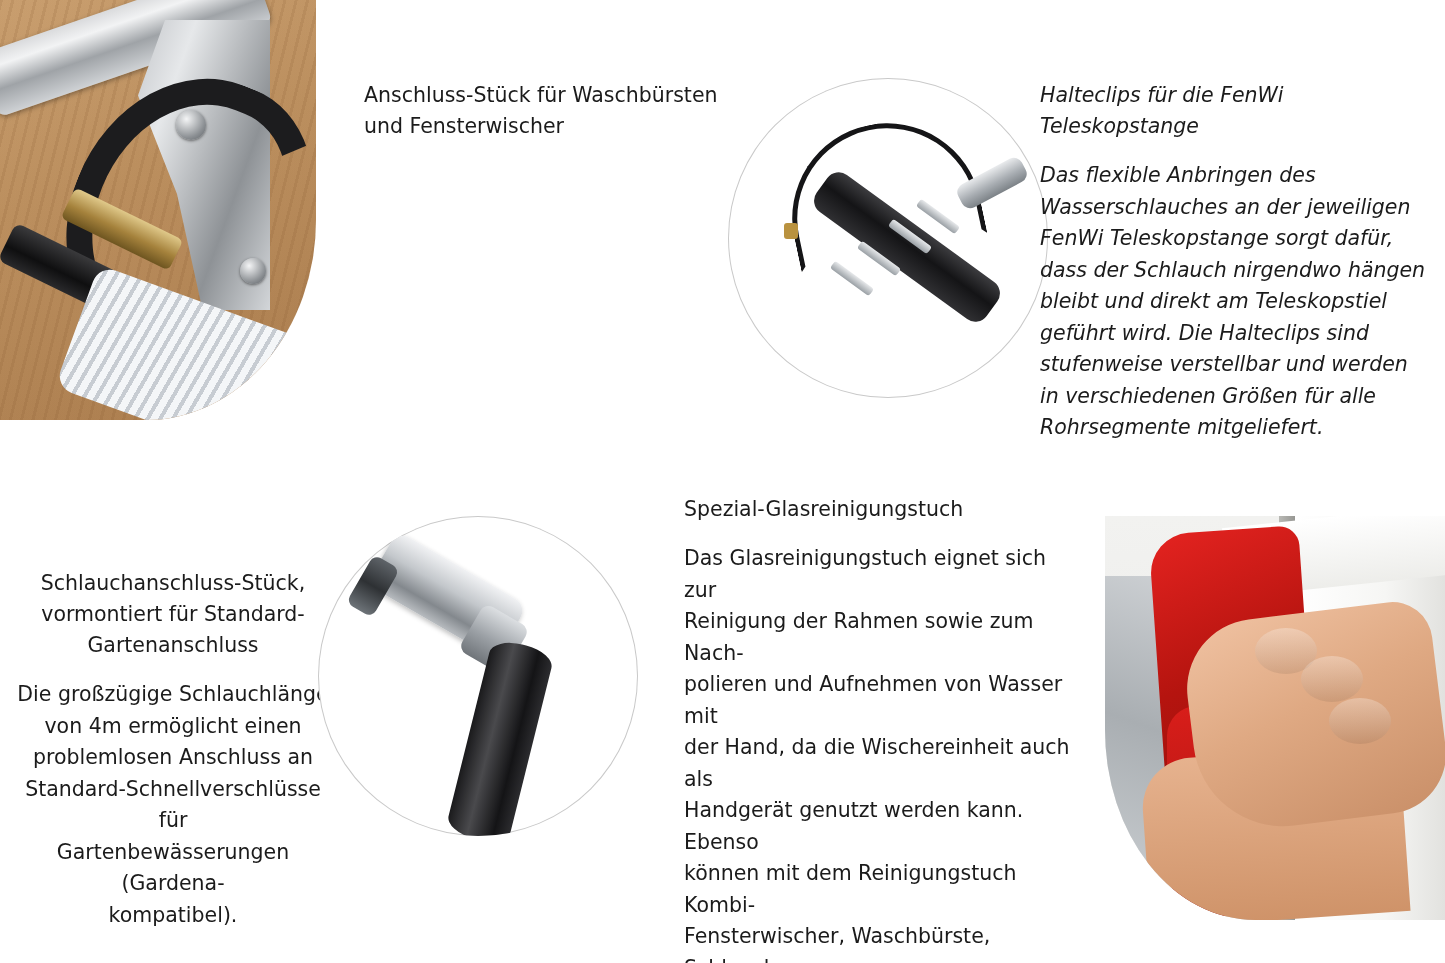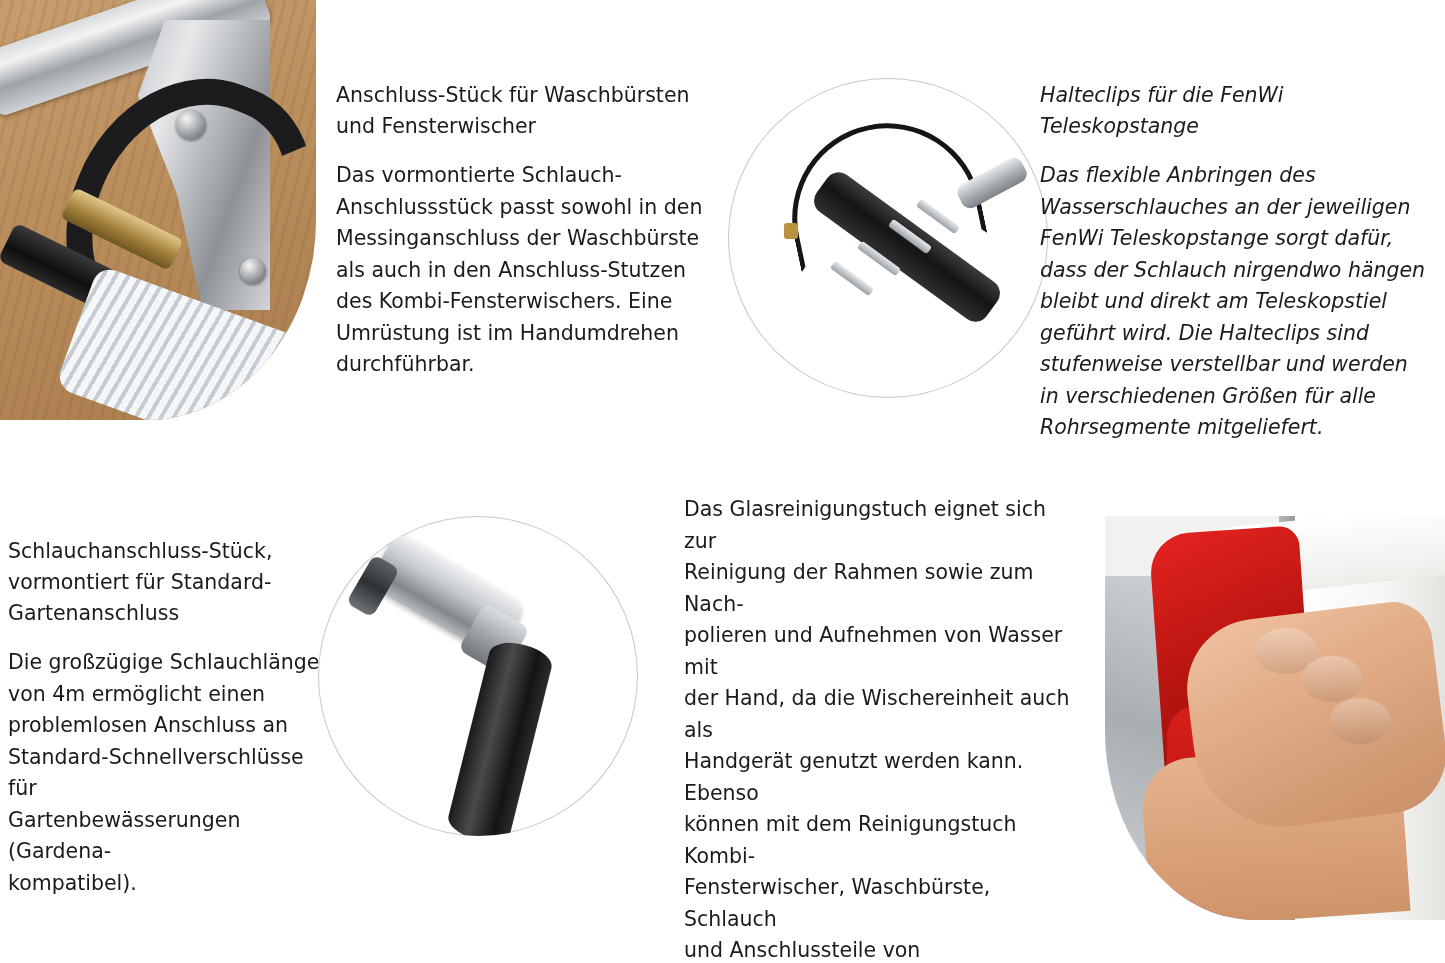--- a/index.html
+++ b/index.html
@@ -314,30 +314,23 @@
     <div class="bar-steel"></div>
     <div class="bracket"></div>
     <div class="rubber-hook"></div>
     <div class="screw s1"></div>
     <div class="screw s2"></div>
     <div class="brass"></div>
     <div class="black-tube"></div>
     <div class="white-hose"></div>
   </div>
 
-  <div class="block" style="left:336px; top:80px; width:368px;">
+  <div class="block" style="left:364px; top:80px; width:368px;">
     <p class="heading">Anschluss-Stück für Waschbürsten
 und Fensterwischer</p>
-    <p class="body">Das vormontierte Schlauch-
-Anschlussstück passt sowohl in den
-Messinganschluss der Waschbürste
-als auch in den Anschluss-Stutzen
-des Kombi-Fensterwischers. Eine
-Umrüstung ist im Handumdrehen
-durchführbar.</p>
   </div>
 
   <div class="photo circle circle-outline" id="photo-clip">
     <div class="hose"></div>
     <div class="tip"></div>
     <div class="grip"></div>
     <div class="ring r1"></div>
     <div class="ring r2"></div>
     <div class="ring r3"></div>
     <div class="ring r4"></div>
@@ -350,40 +343,41 @@
 Wasserschlauches an der jeweiligen
 FenWi Teleskopstange sorgt dafür,
 dass der Schlauch nirgendwo hängen
 bleibt und direkt am Teleskopstiel
 geführt wird. Die Halteclips sind
 stufenweise verstellbar und werden
 in verschiedenen Größen für alle
 Rohrsegmente mitgeliefert.</p>
   </div>
 
-  <div class="block" style="left:8px; top:536px; width:330px;">
+  <div class="block" style="left:8px; top:568px; width:330px;text-align:center;">
     <p class="heading">Schlauchanschluss-Stück,
 vormontiert für Standard-
 Gartenanschluss</p>
     <p class="body">Die großzügige Schlauchlänge
 von 4m ermöglicht einen
 problemlosen Anschluss an
 Standard-Schnellverschlüsse für
 Gartenbewässerungen (Gardena-
 kompatibel).</p>
   </div>
 
   <div class="photo circle circle-outline" id="photo-gardena">
     <div class="metal"></div>
     <div class="collar"></div>
     <div class="nut"></div>
     <div class="hose-black"></div>
   </div>
 
   <div class="block" style="left:684px; top:494px; width:400px;">
+    <p class="heading">Spezial-Glasreinigungstuch</p>
     <p class="body">Das Glasreinigungstuch eignet sich zur
 Reinigung der Rahmen sowie zum Nach-
 polieren und Aufnehmen von Wasser mit
 der Hand, da die Wischereinheit auch als
 Handgerät genutzt werden kann. Ebenso
 können mit dem Reinigungstuch Kombi-
 Fensterwischer, Waschbürste, Schlauch
 und Anschlussteile von Schmutzpartikeln
 oder Wasserresten befreit werden.</p>
   </div>

